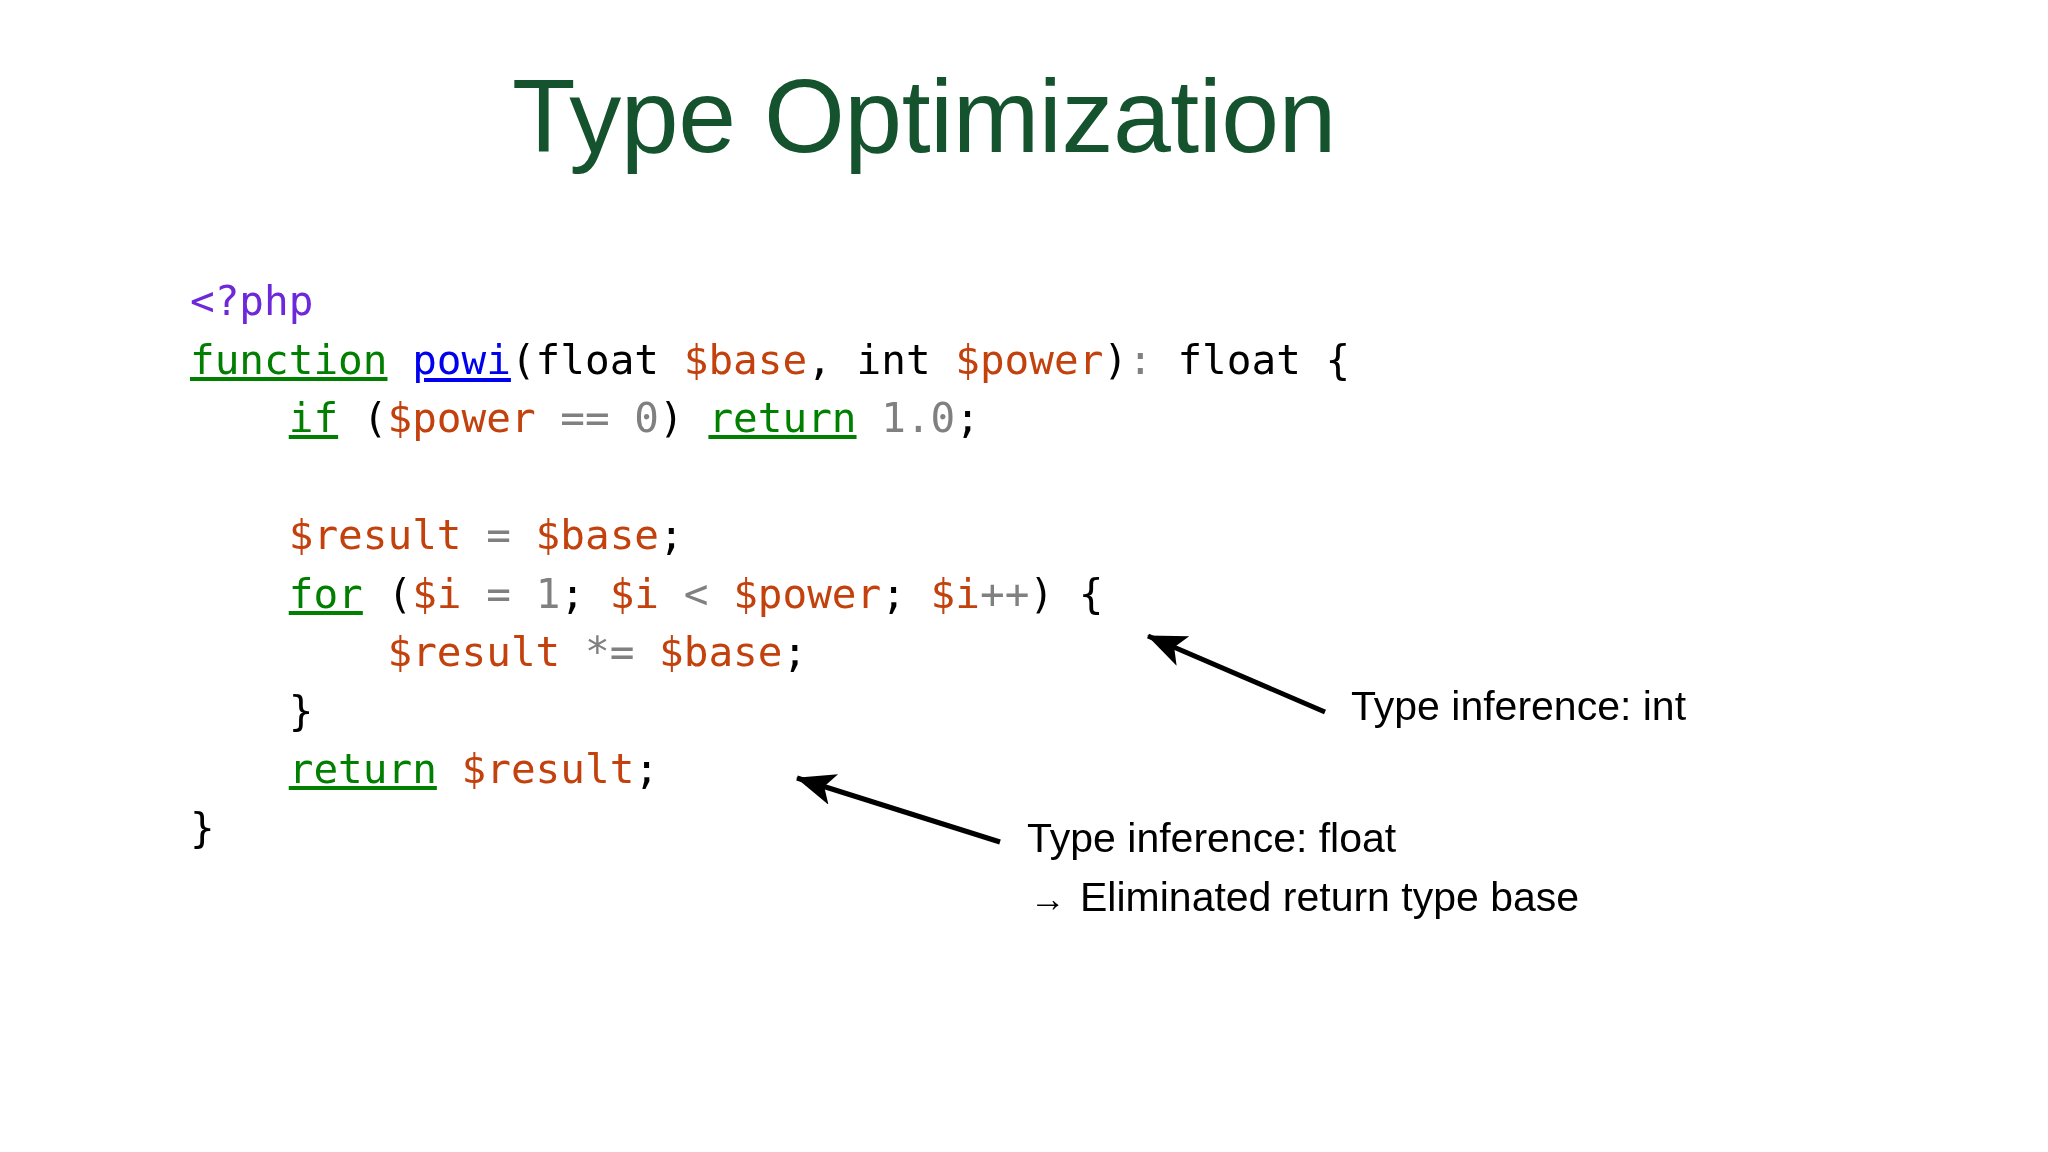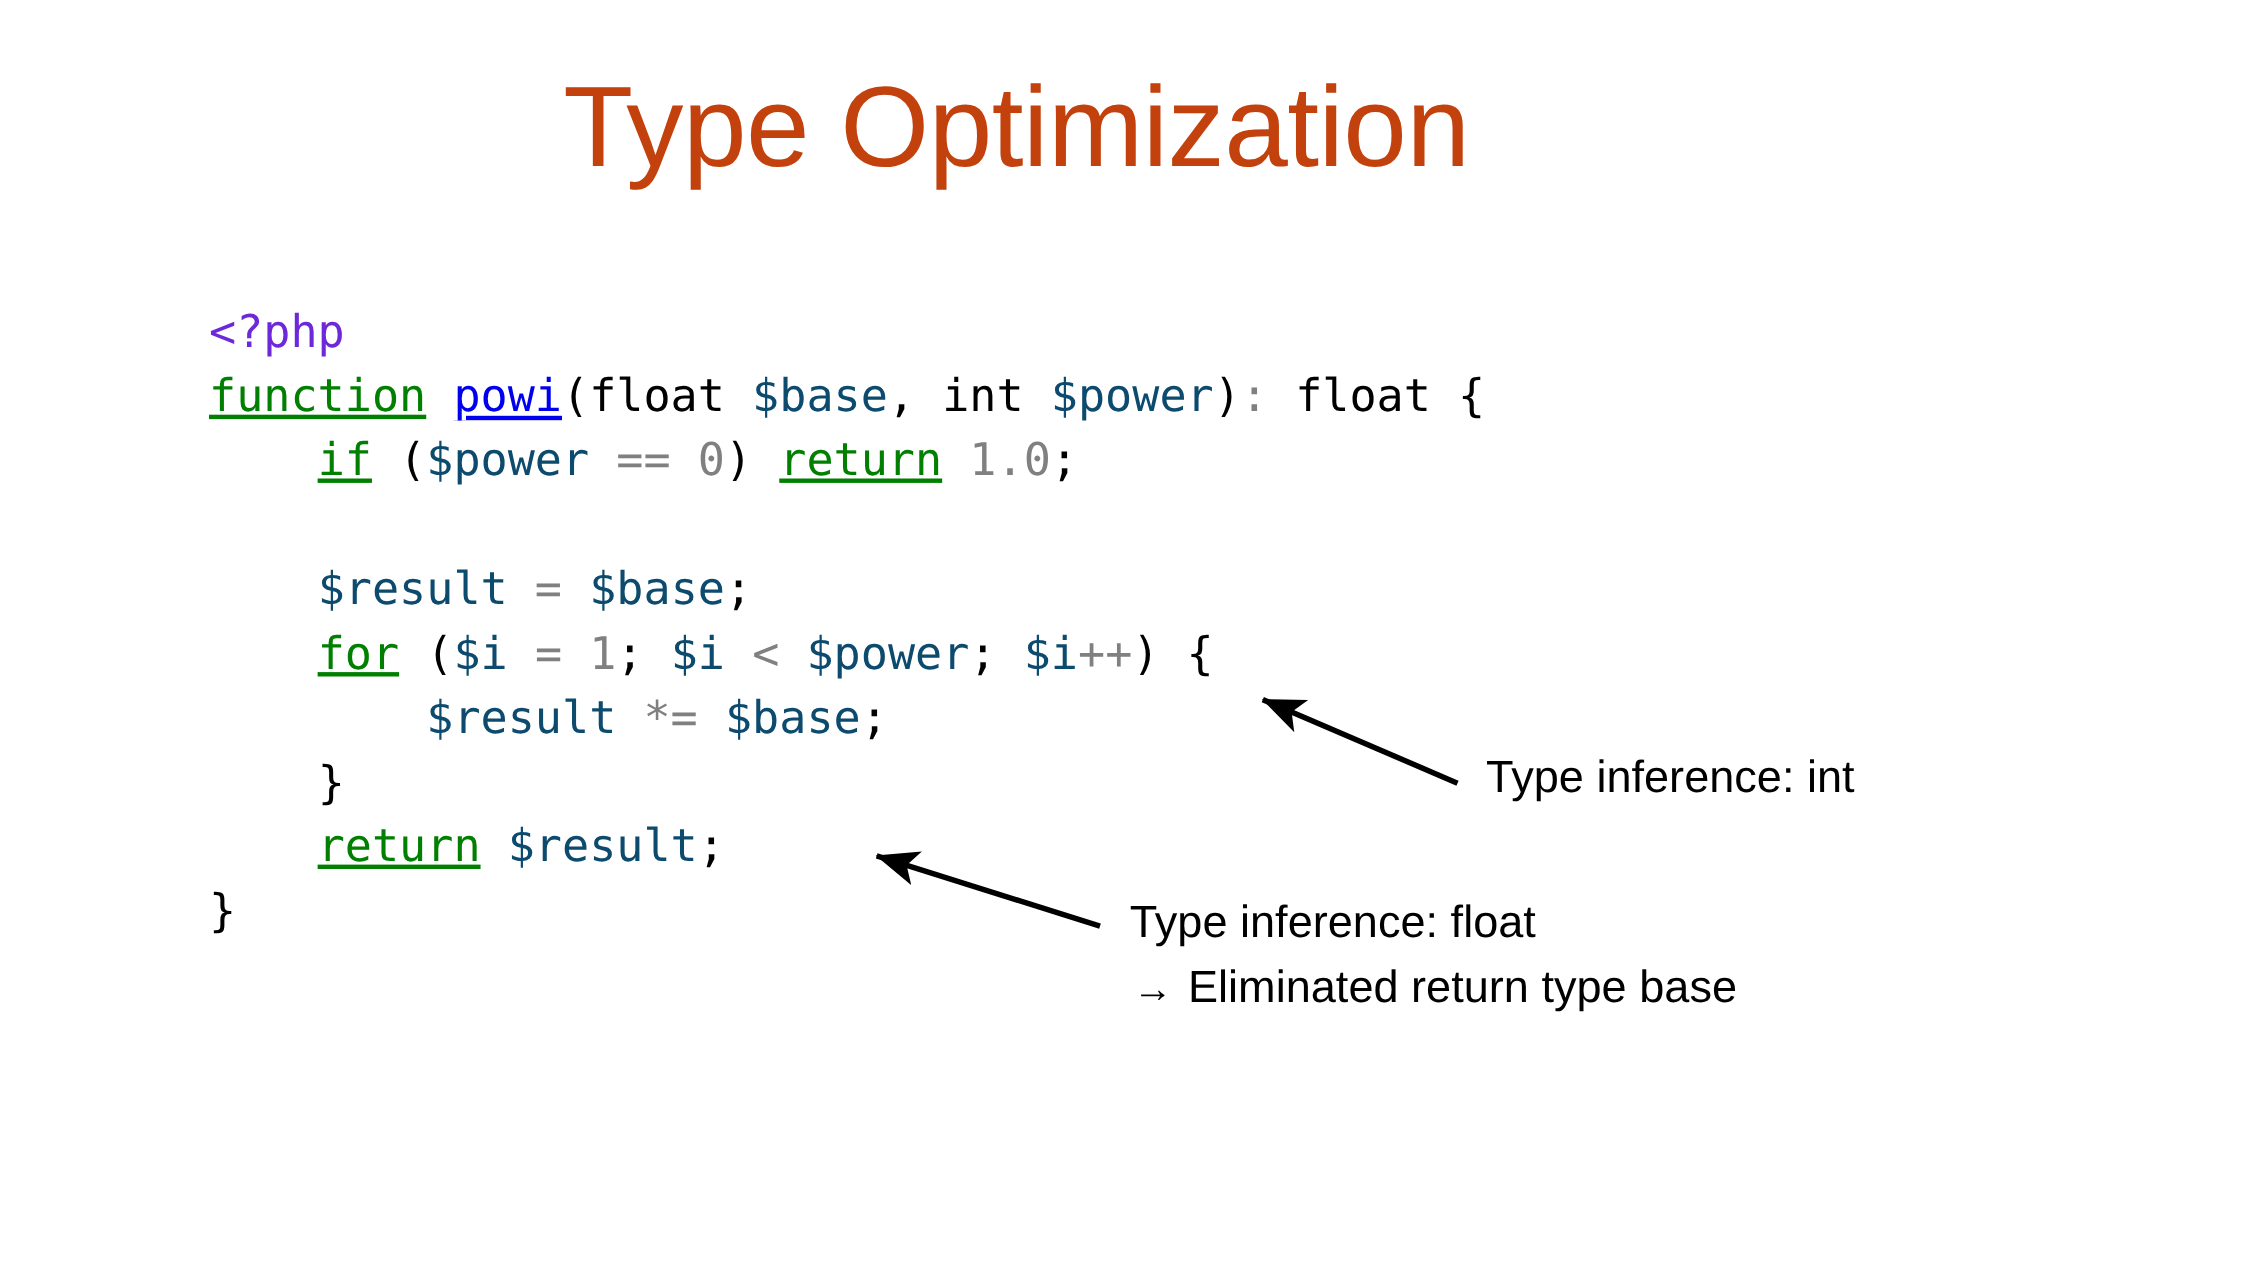--- a/index.html
+++ b/index.html
@@ -20,21 +20,21 @@
   .slide-title {
     position: absolute;
     top: 58px;
     left: 0;
     width: 1848px;
     text-align: center;
     font-family: "Liberation Sans", sans-serif;
     font-size: 104px;
     font-weight: 400;
     line-height: 1.12;
-    color: #c2410c;
+    color: #14532d;
     letter-spacing: -0.5px;
     white-space: pre;
   }
 
   
   .code-block {
     position: absolute;
     top: 272px;
     left: 190px;
     font-family: "DejaVu Sans Mono", "Liberation Mono", monospace;
@@ -46,21 +46,21 @@
   }
   .code-line {
     white-space: pre;
     min-height: 58.5px;
   }
 
   
   .tok-php      { color: #6d28d9; }
   .tok-kw       { color: #007F00; text-decoration: underline; }
   .tok-fn       { color: #0000EE; text-decoration: underline; text-underline-offset: 4px; }
-  .tok-var      { color: #0c4a6e; }
+  .tok-var      { color: #c2410c; }
   .tok-op       { color: #808080; }
   .tok-num      { color: #808080; }
   .tok-plain    { color: #000000; }
 
   
   .annotation {
     position: absolute;
     font-family: "Liberation Sans", sans-serif;
     font-size: 41px;
     font-weight: 400;

